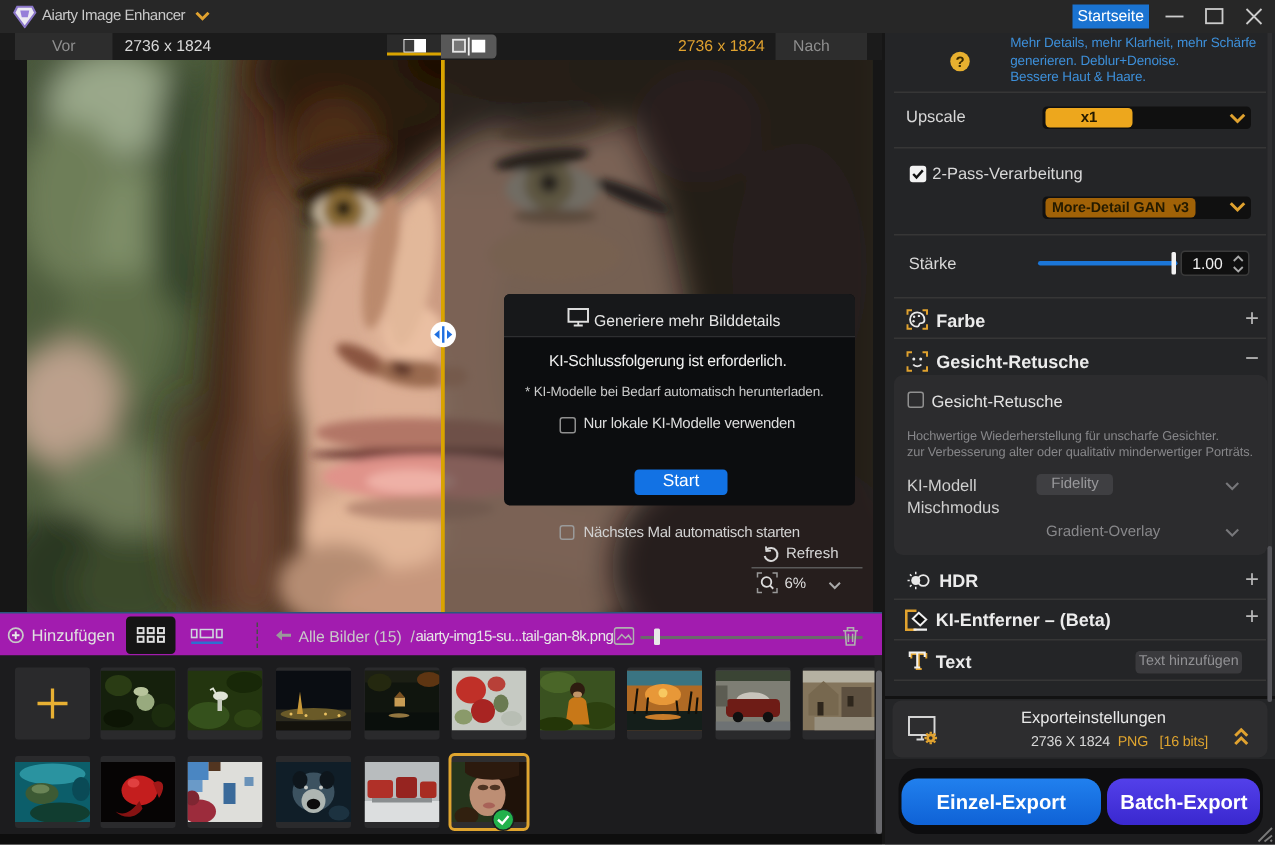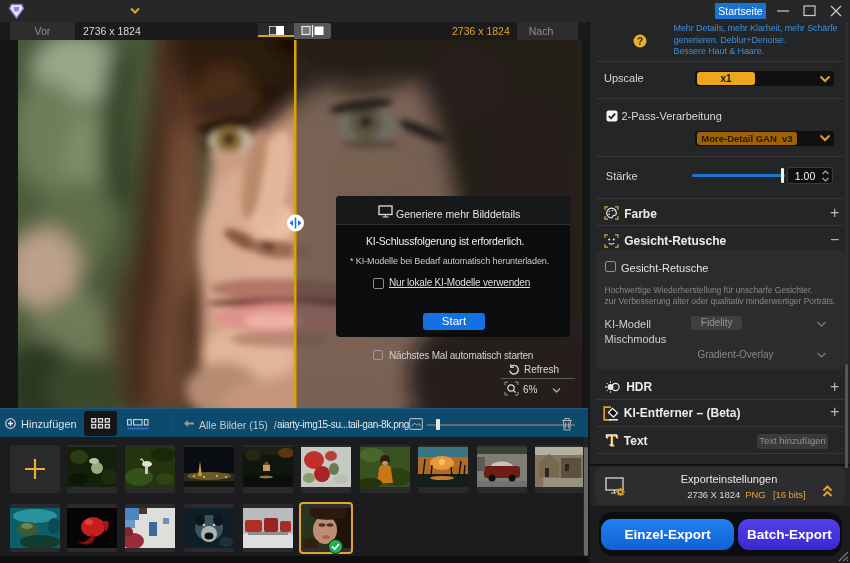--- a/index.html
+++ b/index.html
@@ -15,40 +15,41 @@
 .tab { position:absolute; top:0; height:18px; background:#2d2d2d; color:#8f8f8f; font-size:10.5px; text-align:center; line-height:18px; }
 
 #photo { position:absolute; left:18px; top:40px; width:564px; height:368px; background:#241c16; }
 
 #dialog { position:absolute; left:336px; top:196px; width:234px; height:141px; background:#0c0d0f; border-radius:4px; color:#e8e8e8; }
 #dlghead { position:absolute; left:0; top:0; width:234px; height:29px; background:#17181a; border-bottom:1px solid #2e2f31; border-radius:4px 4px 0 0; }
 #dlgtitle { position:absolute; top:4px; height:29px; line-height:29px; font-size:10.5px; color:#e5e5e5; }
 #startbtn { position:absolute; left:87px; top:117px; width:62px; height:17px; background:#1272e4; border-radius:3px; color:#fff; font-size:11.5px; text-align:center; line-height:17px; }
 .cb { position:absolute; border:1px solid #8f8f8f; border-radius:2px; background:transparent; }
 
-#bottombar { position:absolute; left:0; top:408px; width:588px; height:29px; background:#0c4a6e; border-top:1.5px solid #2a567e;text-decoration:underline; }
+#bottombar { position:absolute; left:0; top:408px; width:588px; height:29px; background:#a21caf; border-top:1.5px solid #2a567e;text-decoration:underline; }
 
 #thumbs { position:absolute; left:0; top:437px; width:588px; height:119px; background:#1c1c1e; }
 .tile { position:absolute; width:50px; height:46px; border-radius:2px; overflow:hidden; background:#2a2a2c; }
 
 #panel { position:absolute; left:590px; top:22px; width:260px; height:541px; background:#242527; }
 .prow-label { color:#d8d8d8; font-size:11px; position:absolute; }
 .bold { font-weight:bold; }
 .divider { position:absolute; left:6px; width:248px; height:1px; background:#363636; }
 .plus { position:absolute; left:240px; width:14px; color:#b9b9b9; font-size:16px; }
 </style>
 </head>
 <body>
 <div id="app">
 
   <div id="titlebar">
     <svg class="abs" style="left:8px;top:3px" width="17" height="16" viewBox="0 0 17 16">
       <path d="M3.5 1.5 L13.5 1.5 L15.5 5.5 L8.5 15 L1.5 5.5 Z" fill="#eceaf2" stroke="#8a76c8" stroke-width="1.4"></path>
       <path d="M5.5 4 H11.5 L10.5 8.5 H6.5 Z" fill="#7a5bd0" opacity="0.75"></path>
     </svg>
+    <div id="appname">Aiarty Image Enhancer</div>
     <svg class="abs" style="left:129px;top:7px" width="12" height="8" viewBox="0 0 12 8">
       <path d="M2 1.5 L6 5.5 L10 1.5" stroke="#e0a22f" stroke-width="2" fill="none"></path>
     </svg>
     <div id="startseite">Startseite</div>
     <svg class="abs" style="left:776px;top:0" width="70" height="22" viewBox="0 0 70 22">
       <path d="M1 11 H13" stroke="#cccccc" stroke-width="1.2"></path>
       <rect x="28" y="6" width="11" height="9.5" fill="none" stroke="#cccccc" stroke-width="1.2"></rect>
       <path d="M55 6 L65 16 M65 6 L55 16" stroke="#cccccc" stroke-width="1.2"></path>
     </svg>
   </div>
@@ -183,21 +184,21 @@
   <div id="dialog">
     <div id="dlghead"></div>
     <svg class="abs" style="left:42px;top:9px" width="15" height="13" viewBox="0 0 15 13">
       <rect x="1" y="1" width="13" height="8.5" fill="none" stroke="#e0e0e0" stroke-width="1.3"></rect>
       <path d="M7.5 9.5 V12 M4.5 12 H10.5" stroke="#e0e0e0" stroke-width="1.2"></path>
     </svg>
     <div id="dlgtitle" style="left:60px;text-align:left;width:180px;">Generiere mehr Bilddetails</div>
     <div class="abs" style="left:30px;top:39px;font-size:10.5px;color:#f0f0f0;letter-spacing:-0.2px;">KI-Schlussfolgerung ist erforderlich.</div>
     <div class="abs" style="left:14px;top:60px;font-size:9px;color:#cbcbcb;letter-spacing:-0.1px;">* KI-Modelle bei Bedarf automatisch herunterladen.</div>
     <div class="cb" style="left:37px;top:82px;width:11px;height:11px;"></div>
-    <div class="abs" style="left:53px;top:81px;font-size:10px;color:#dedede;letter-spacing:-0.2px;text-decoration:underline;">Nur lokale KI-Modelle verwenden</div>
+    <div class="abs" style="left:53px;top:81px;font-size:10px;color:#dedede;letter-spacing:-0.2px;">Nur lokale KI-Modelle verwenden</div>
     <div id="startbtn">Start</div>
   </div>
 
   <div class="cb" style="left:373px;top:350px;width:10px;height:10px;border-color:#9a9a9a;"></div>
   <div class="abs" style="left:389px;top:350px;font-size:10px;color:#d2d2d2;letter-spacing:-0.2px;">Nächstes Mal automatisch starten</div>
   <svg class="abs" style="left:508px;top:364px" width="12" height="12" viewBox="0 0 12 12">
     <path d="M2.8 2.8 A4.3 4.3 0 1 1 1.8 6.6" fill="none" stroke="#d8d8d8" stroke-width="1.4"></path>
     <path d="M2.6 0.2 L2.9 3.4 L6 3.1" fill="none" stroke="#d8d8d8" stroke-width="1.2"></path>
   </svg>
   <div class="abs" style="left:524px;top:364px;font-size:10px;color:#d8d8d8;">Refresh</div>

